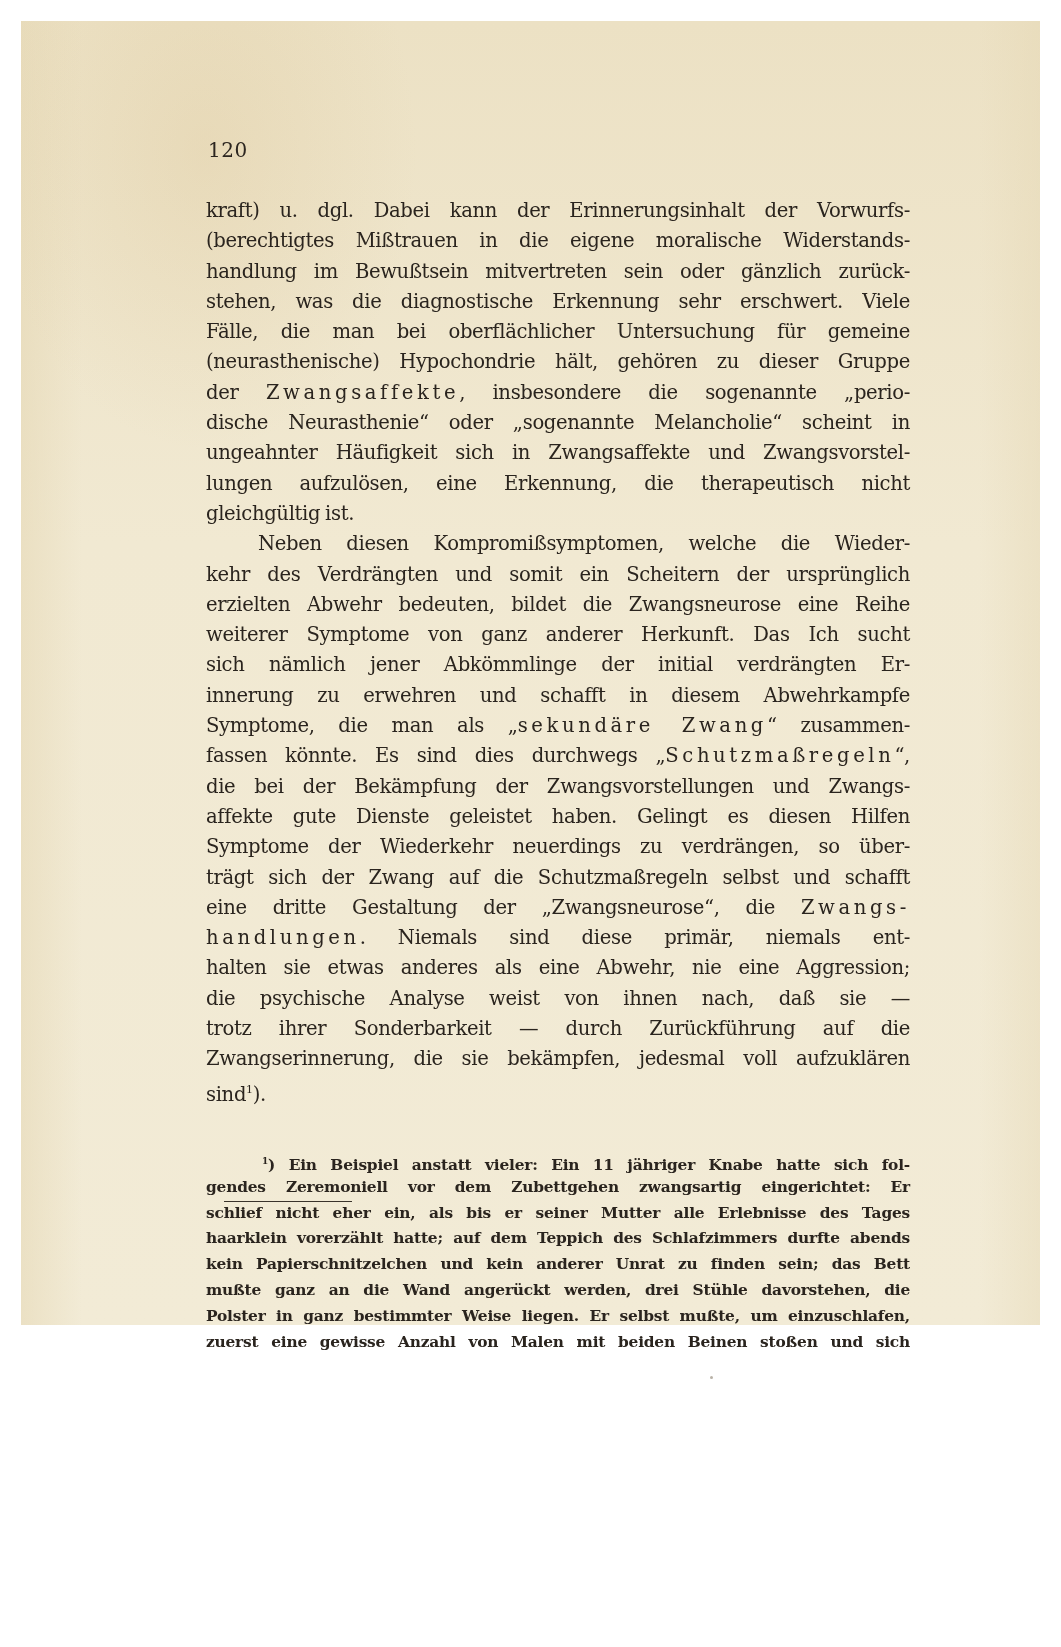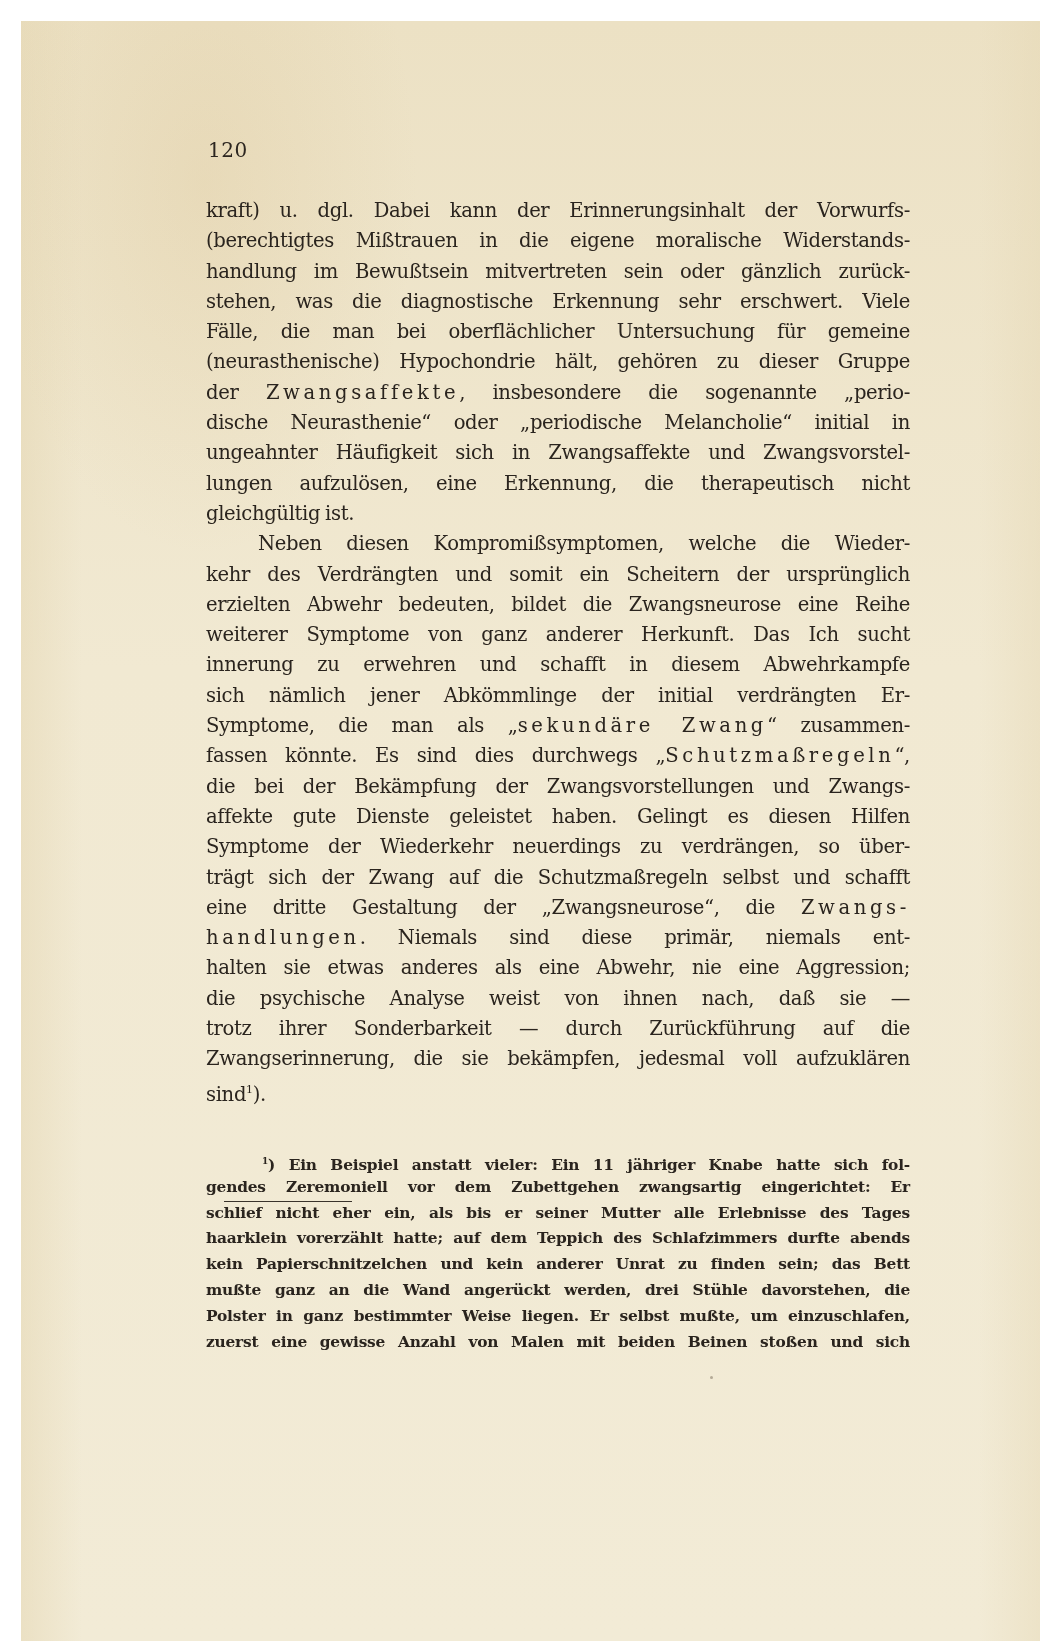--- a/index.html
+++ b/index.html
@@ -5,21 +5,21 @@
   html, body { margin: 0; padding: 0; }
   body {
     width: 1061px; height: 1647px;
     background: #ffffff;
     position: relative;
     overflow: hidden;
   }
   .page {
     position: absolute;
     left: 21px; top: 21px;
-    width: 1019px; height: 1620px;
+    width: 1019px; height: 1304px;
     background: #efe6cd;
     background-image:
       radial-gradient(ellipse at 18% 10%, rgba(215,190,140,0.25), rgba(0,0,0,0) 18%),
       linear-gradient(90deg, rgba(228,214,178,0.5) 0%, rgba(0,0,0,0) 6%, rgba(0,0,0,0) 94%, rgba(228,214,178,0.4) 100%),
       linear-gradient(180deg, #ece1c4 0%, #f1e9d2 40%, #f2ebd6 100%);
   }
   .page-number {
     position: absolute;
     left: 187px; top: 117px;
     font-family: "DejaVu Serif", serif;
@@ -92,30 +92,30 @@
   <div class="page-number">120</div>
 
   <div class="text-block body-text">
     <span class="line">kraft) u. dgl. Dabei kann der Erinnerungsinhalt der Vorwurfs-</span>
     <span class="line">(berechtigtes Mißtrauen in die eigene moralische Widerstands-</span>
     <span class="line">handlung im Bewußtsein mitvertreten sein oder gänzlich zurück-</span>
     <span class="line">stehen, was die diagnostische Erkennung sehr erschwert. Viele</span>
     <span class="line">Fälle, die man bei oberflächlicher Untersuchung für gemeine</span>
     <span class="line">(neurasthenische) Hypochondrie hält, gehören zu dieser Gruppe</span>
     <span class="line"><span>der </span><span class="spaced">Zwangsaffekte</span><span>, insbesondere die sogenannte „perio-</span></span>
-    <span class="line">dische Neurasthenie“ oder „periodische Melancholie“ initial in</span>
+    <span class="line">dische Neurasthenie“ oder „sogenannte Melancholie“ scheint in</span>
     <span class="line">ungeahnter Häufigkeit sich in Zwangsaffekte und Zwangsvorstel-</span>
     <span class="line">lungen aufzulösen, eine Erkennung, die therapeutisch nicht</span>
     <span class="line last">gleichgültig ist.</span>
     <span class="line indent">Neben diesen Kompromißsymptomen, welche die Wieder-</span>
     <span class="line">kehr des Verdrängten und somit ein Scheitern der ursprünglich</span>
     <span class="line">erzielten Abwehr bedeuten, bildet die Zwangsneurose eine Reihe</span>
     <span class="line">weiterer Symptome von ganz anderer Herkunft. Das Ich sucht</span>
+    <span class="line">sich nämlich jener Abkömmlinge der initial verdrängten Er-</span>
     <span class="line">innerung zu erwehren und schafft in diesem Abwehrkampfe</span>
-    <span class="line">sich nämlich jener Abkömmlinge der initial verdrängten Er-</span>
     <span class="line"><span>Symptome, die man als „</span><span class="spaced">sekundäre Zwang</span><span>“ zusammen-</span></span>
     <span class="line"><span>fassen könnte. Es sind dies durchwegs „</span><span class="spaced">Schutzmaßregeln</span><span>“,</span></span>
     <span class="line">die bei der Bekämpfung der Zwangsvorstellungen und Zwangs-</span>
     <span class="line">affekte gute Dienste geleistet haben. Gelingt es diesen Hilfen</span>
     <span class="line">Symptome der Wiederkehr neuerdings zu verdrängen, so über-</span>
     <span class="line">trägt sich der Zwang auf die Schutzmaßregeln selbst und schafft</span>
     <span class="line"><span>eine dritte Gestaltung der „Zwangsneurose“, die </span><span class="spaced">Zwangs-</span></span>
     <span class="line"><span class="spaced">handlungen</span><span>. Niemals sind diese primär, niemals ent-</span></span>
     <span class="line">halten sie etwas anderes als eine Abwehr, nie eine Aggression;</span>
     <span class="line">die psychische Analyse weist von ihnen nach, daß sie —</span>

